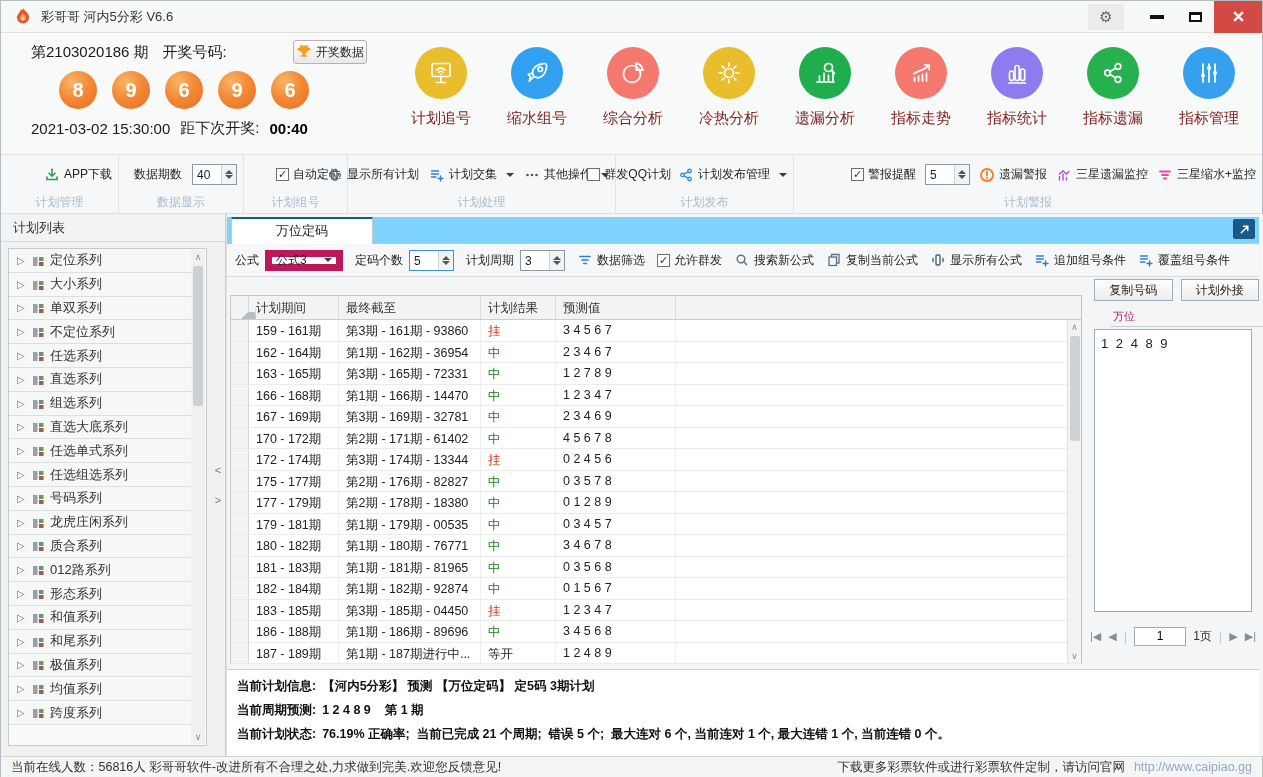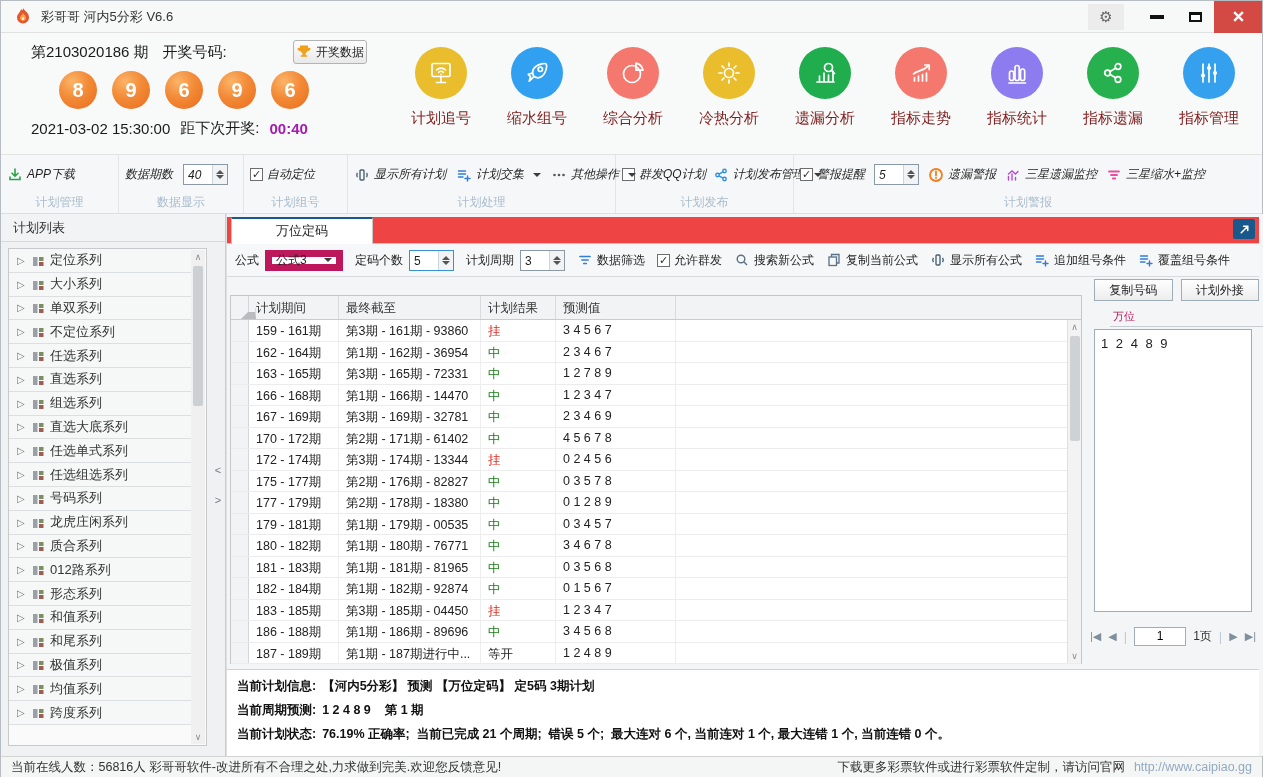--- a/index.html
+++ b/index.html
@@ -19,32 +19,32 @@
   .maxbox { width:13px; height:10px; border:2px solid #111; border-top:3px solid #111; background:#fff; }
   .wc.close { width:48px; background:#d24a43; }
 
   
   #header { position:absolute; left:0; top:32px; width:1261px; height:122px; background:#f8f9f9; border-bottom:1px solid #e3e3e3; }
   .draw-line1 { position:absolute; left:30px; top:10px; font-size:15px; color:#1a1a1a; display:flex; align-items:center; gap:14px; }
   .draw-btn { position:absolute; left:292px; top:7px; width:74px; height:24px; background:linear-gradient(#fdfdfd,#e9e9e9); border:1px solid #b3b3b3; border-radius:3px; display:flex; align-items:center; justify-content:center; gap:4px; font-size:12px; color:#222; cursor:pointer; }
   .balls { position:absolute; left:58px; top:38px; display:flex; gap:15px; }
   .ball { width:38px; height:38px; border-radius:50%; background:radial-gradient(circle at 35% 28%, #fcb468, #f28a37 45%, #ea6c1c); color:#fff; font-size:20px; font-weight:bold; display:flex; align-items:center; justify-content:center; }
   .draw-line2 { position:absolute; left:30px; top:86px; font-size:15px; color:#1a1a1a; display:flex; gap:10px; align-items:center; }
-  .countdown { color:#a21caf; font-weight:bold; }
+  .countdown { color:#000000; font-weight:bold; }
   #nav { position:absolute; left:392px; top:8px; display:flex; }
   .nav-item { width:96px; display:flex; flex-direction:column; align-items:center; cursor:pointer; }
   .nav-circle { width:52px; height:52px; border-radius:50%; display:flex; align-items:center; justify-content:center; margin-top:6px; }
   .nav-circle svg { width:32px; height:32px; stroke:#fff; fill:none; stroke-width:1.7; stroke-linecap:round; stroke-linejoin:round; }
   .nav-label { margin-top:10px; font-size:15px; color:#7f1d1d; }
 
   
   #ribbon { position:absolute; left:0; top:154px; width:1261px; height:59px; background:#f6f7f8; border-bottom:1px solid #dadfe3; display:flex; }
   .rgroup { height:100%; border-right:1px solid #e2e5e8; display:flex; flex-direction:column; }
   .rgroup:last-child { border-right:none; }
-  .ritems { flex:1; display:flex; align-items:center; justify-content:flex-start; gap:10px; padding:0 6px; font-size:12px; color:#1f1f1f;font-style:italic; }
+  .ritems { flex:1; display:flex; align-items:center; justify-content:flex-end; gap:10px; padding:0 6px; font-size:12px; color:#1f1f1f; }
   .rlabel { height:19px; text-align:center; font-size:12px; color:#a8bccd; }
   .rbtn { display:flex; align-items:center; gap:4px; cursor:pointer; white-space:nowrap; }
   .ico16 { width:16px; height:16px; flex:none; }
   .cb { width:13px; height:13px; border:1px solid #6e6e6e; background:#fff; display:inline-flex; align-items:center; justify-content:center; font-size:11px; line-height:11px; color:#2d2d2d; font-weight:bold; cursor:pointer; flex:none; }
   .spin { display:inline-flex; border:1px solid #8a99a5; background:#fff; height:21px; cursor:text; }
   .spin .v { width:28px; font-size:12px; padding:3px 3px 0 4px; }
   .spin .btns { width:15px; border-left:1px solid #cdd4da; display:flex; flex-direction:column; }
   .spin .btns i { flex:1; background:#f2f3f4; position:relative; cursor:pointer; }
   .spin .btns i.up::after,.spin .btns i.dn::after { content:""; position:absolute; left:3px; border:4px solid transparent; }
   .spin .btns i.up::after { top:1px; border-bottom-color:#555; }
@@ -60,21 +60,21 @@
   .tri { color:#777; font-size:10px; width:10px; }
   .sscroll { position:absolute; right:1px; top:1px; width:14px; height:494px; background:#f0f0f0; font-size:9px; color:#8a8a8a; text-align:center; }
   .sscroll .thumb { position:absolute; left:2px; top:16px; width:10px; height:140px; background:#cdd0d3; border-radius:2px; }
   .sscroll .sup { position:absolute; top:2px; left:0; right:0; cursor:pointer; }
   .sscroll .sdn { position:absolute; bottom:2px; left:0; right:0; cursor:pointer; }
   #splitter { position:absolute; left:210px; top:213px; width:14px; height:542px; display:flex; flex-direction:column; align-items:center; justify-content:center; gap:18px; color:#6f7d88; font-size:11px; }
   #splitter span { cursor:pointer; }
 
   
   #main { position:absolute; left:225px; top:213px; width:1038px; height:542px; background:#f4f5f6; border-left:1px solid #e0e0e0; }
-  .tabbar { position:absolute; left:0; top:3px; width:1032px; height:27px; border-bottom:1px solid #c8c8c8; background:#ef4444; }
+  .tabbar { position:absolute; left:0; top:3px; width:1032px; height:27px; border-bottom:1px solid #c8c8c8; background:#7dd3fc; }
   .tab { position:absolute; left:4px; top:0; width:142px; height:27px; background:#fff; border:1px solid #c8c8c8; border-bottom:none; border-top:2px solid #19588a; text-align:center; font-size:13px; line-height:24px; color:#1f1f1f; cursor:pointer; }
   .expand-btn { position:absolute; right:4px; top:2px; width:22px; height:20px; background:#19588a; border-radius:2px; display:flex; align-items:center; justify-content:center; cursor:pointer; }
   .filterbar { position:absolute; left:0; top:30px; width:1032px; height:33px; background:#f6f7f8; border-bottom:1px solid #d8dbde; display:flex; align-items:center; gap:12px; padding-left:8px; font-size:12px; color:#1f1f1f; }
   .dd { display:inline-flex; align-items:center; justify-content:space-between; border:7px solid #be185d; background:#fff; height:21px; width:78px; padding:0 4px; font-size:12px; cursor:pointer; }
   .fi { display:flex; align-items:center; gap:4px; cursor:pointer; white-space:nowrap; }
   .lbl-gap { margin-right:-6px; }
 
   
   #table { position:absolute; left:3px; top:81px; width:852px; height:369px; background:#fff; border:1px solid #c3c7ca; font-size:12.5px; }
   .thead { display:flex; height:24px; background:#f2f3f4; border-bottom:1px solid #c9cccf; color:#333; }

